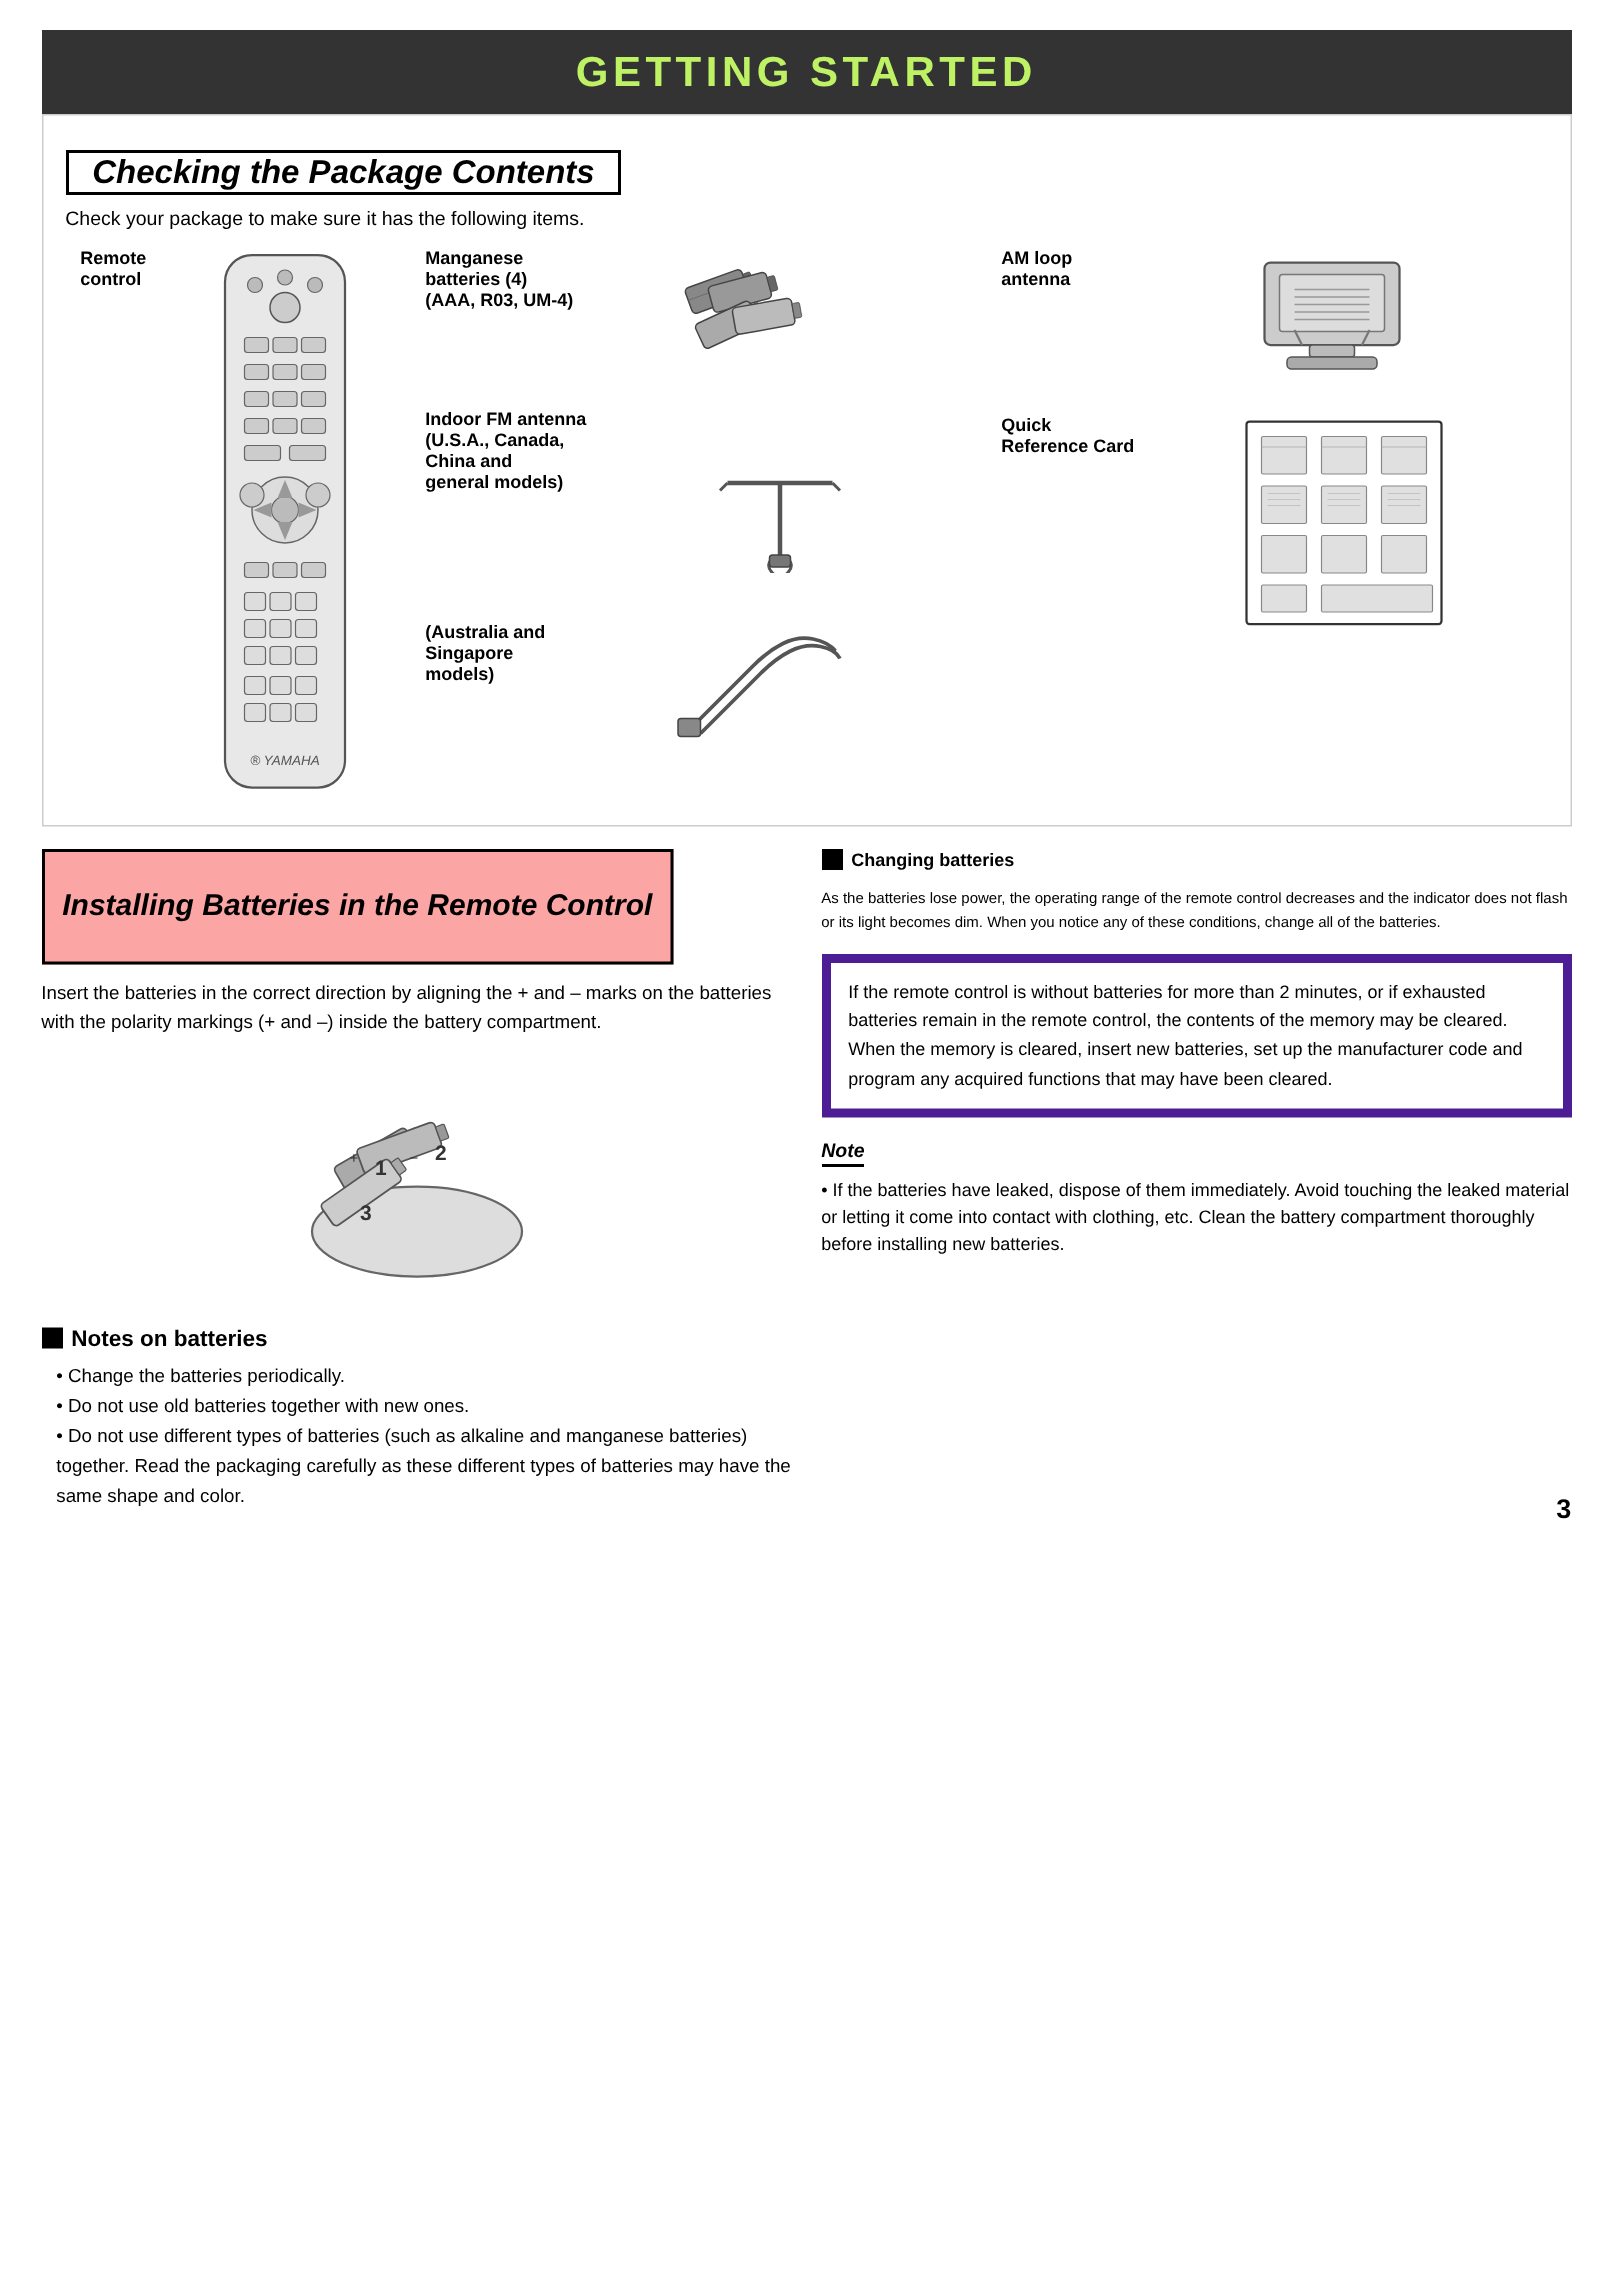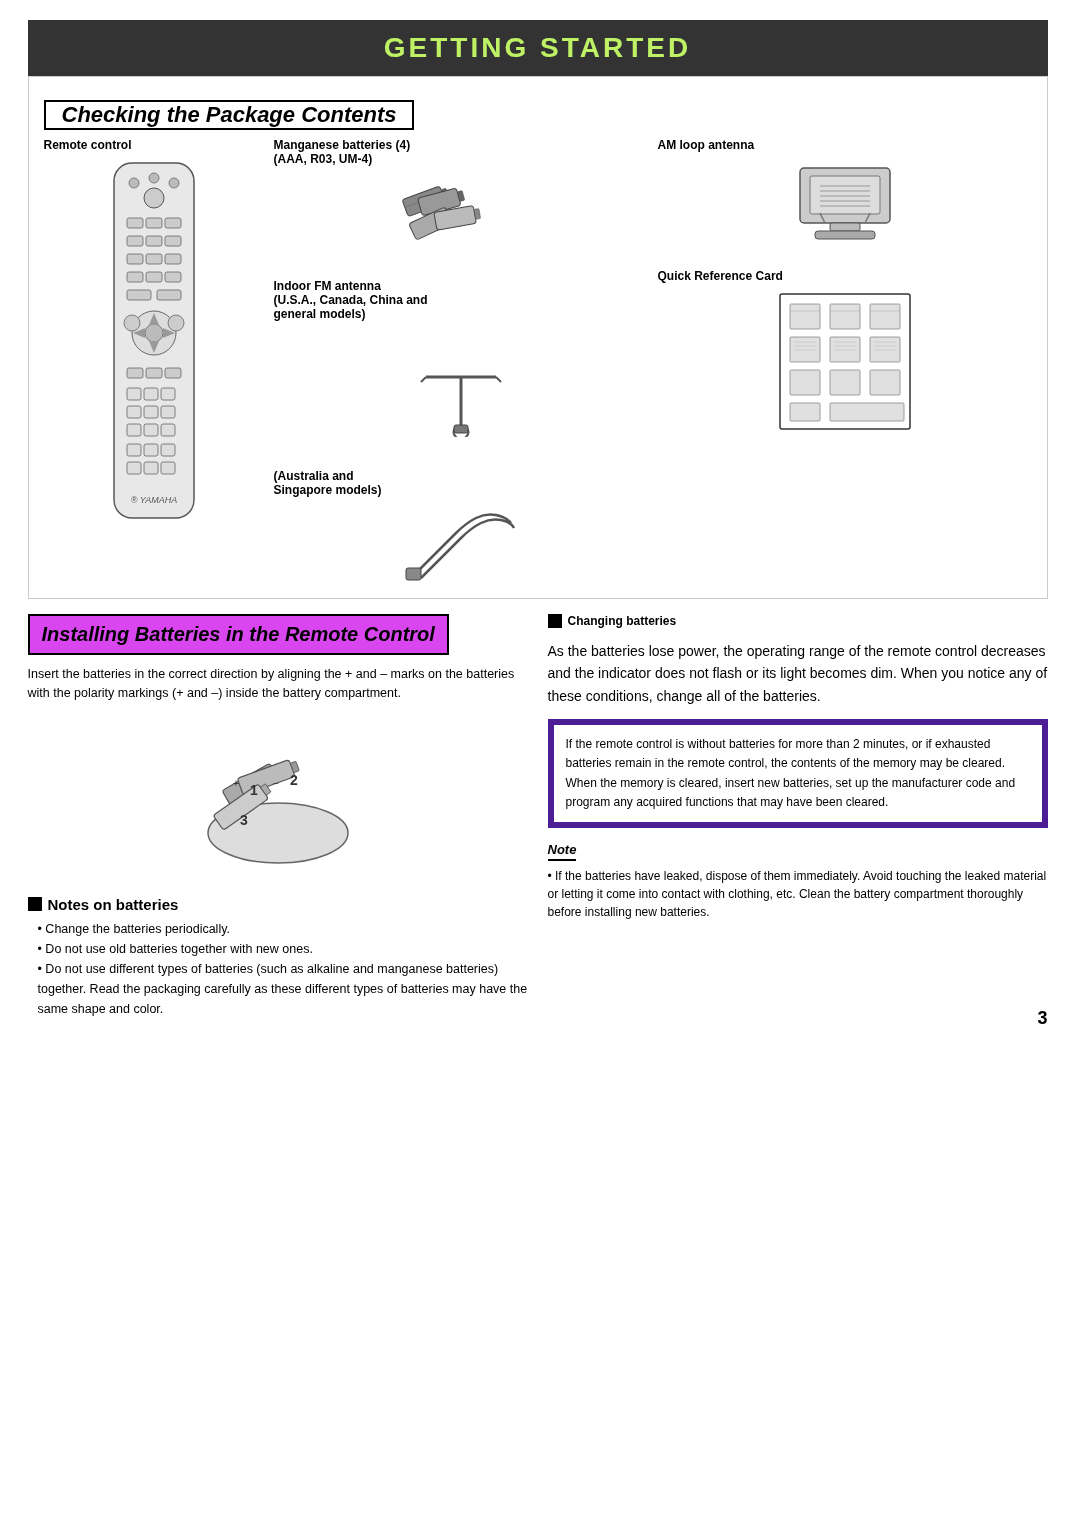--- a/index.html
+++ b/index.html
@@ -67,22 +67,23 @@
 
     .items-grid {
       display: grid;
       grid-template-columns: 220px 1fr 1fr;
       gap: 10px;
       align-items: start;
     }
 
     .item-block {
       display: flex;
-      flex-direction: column;
+      flex-direction: row;
       align-items: flex-start;
+      margin-left: 10px;
     }
 
     .item-label {
       font-weight: bold;
       font-size: 12px;
       margin-bottom: 6px;
     }
 
     .item-image {
       width: 100%;
@@ -102,23 +103,23 @@
     .left-col, .right-col {
       padding: 0;
     }
 
     
     .install-heading {
       font-style: italic;
       font-weight: bold;
       font-size: 20px;
       border: 2px solid #000;
-      padding: 7px 12px;
+      padding: 25px 12px;
       margin-bottom: 10px;
-      background: #d946ef;
+      background: #fca5a5;
       display: inline-block;
     }
 
     .install-text {
       font-size: 12.5px;
       line-height: 1.5;
       margin-bottom: 10px;
     }
 
     
@@ -151,21 +152,21 @@
     }
 
     
     .right-col .subsection-heading {
       font-size: 12px;
       margin-bottom: 8px;
       align-items: flex-end;
     }
 
     .changing-text {
-      font-size: 14px;
+      font-size: 10px;
       line-height: 1.6;
       margin-bottom: 12px;
       margin-top: 12px;
     }
 
     .info-box {
       border: 6px solid #4c1d95;
       padding: 10px 12px;
       font-size: 12px;
       line-height: 1.6;
@@ -193,20 +194,21 @@
   </style>
 </head>
 <body>
 
 <div class="page-wrapper">
 
   <div class="main-title-bar">GETTING STARTED</div>
 
   <div class="package-section">
     <div class="section-heading-italic">Checking the Package Contents</div>
+    <p class="package-intro">Check your package to make sure it has the following items.</p>
 
     
     <div class="items-grid">
 
       <div class="item-block">
         <div class="item-label">Remote control</div>
         <div class="item-image">
 
           <svg width="130" height="370" viewBox="0 0 130 370">
 

